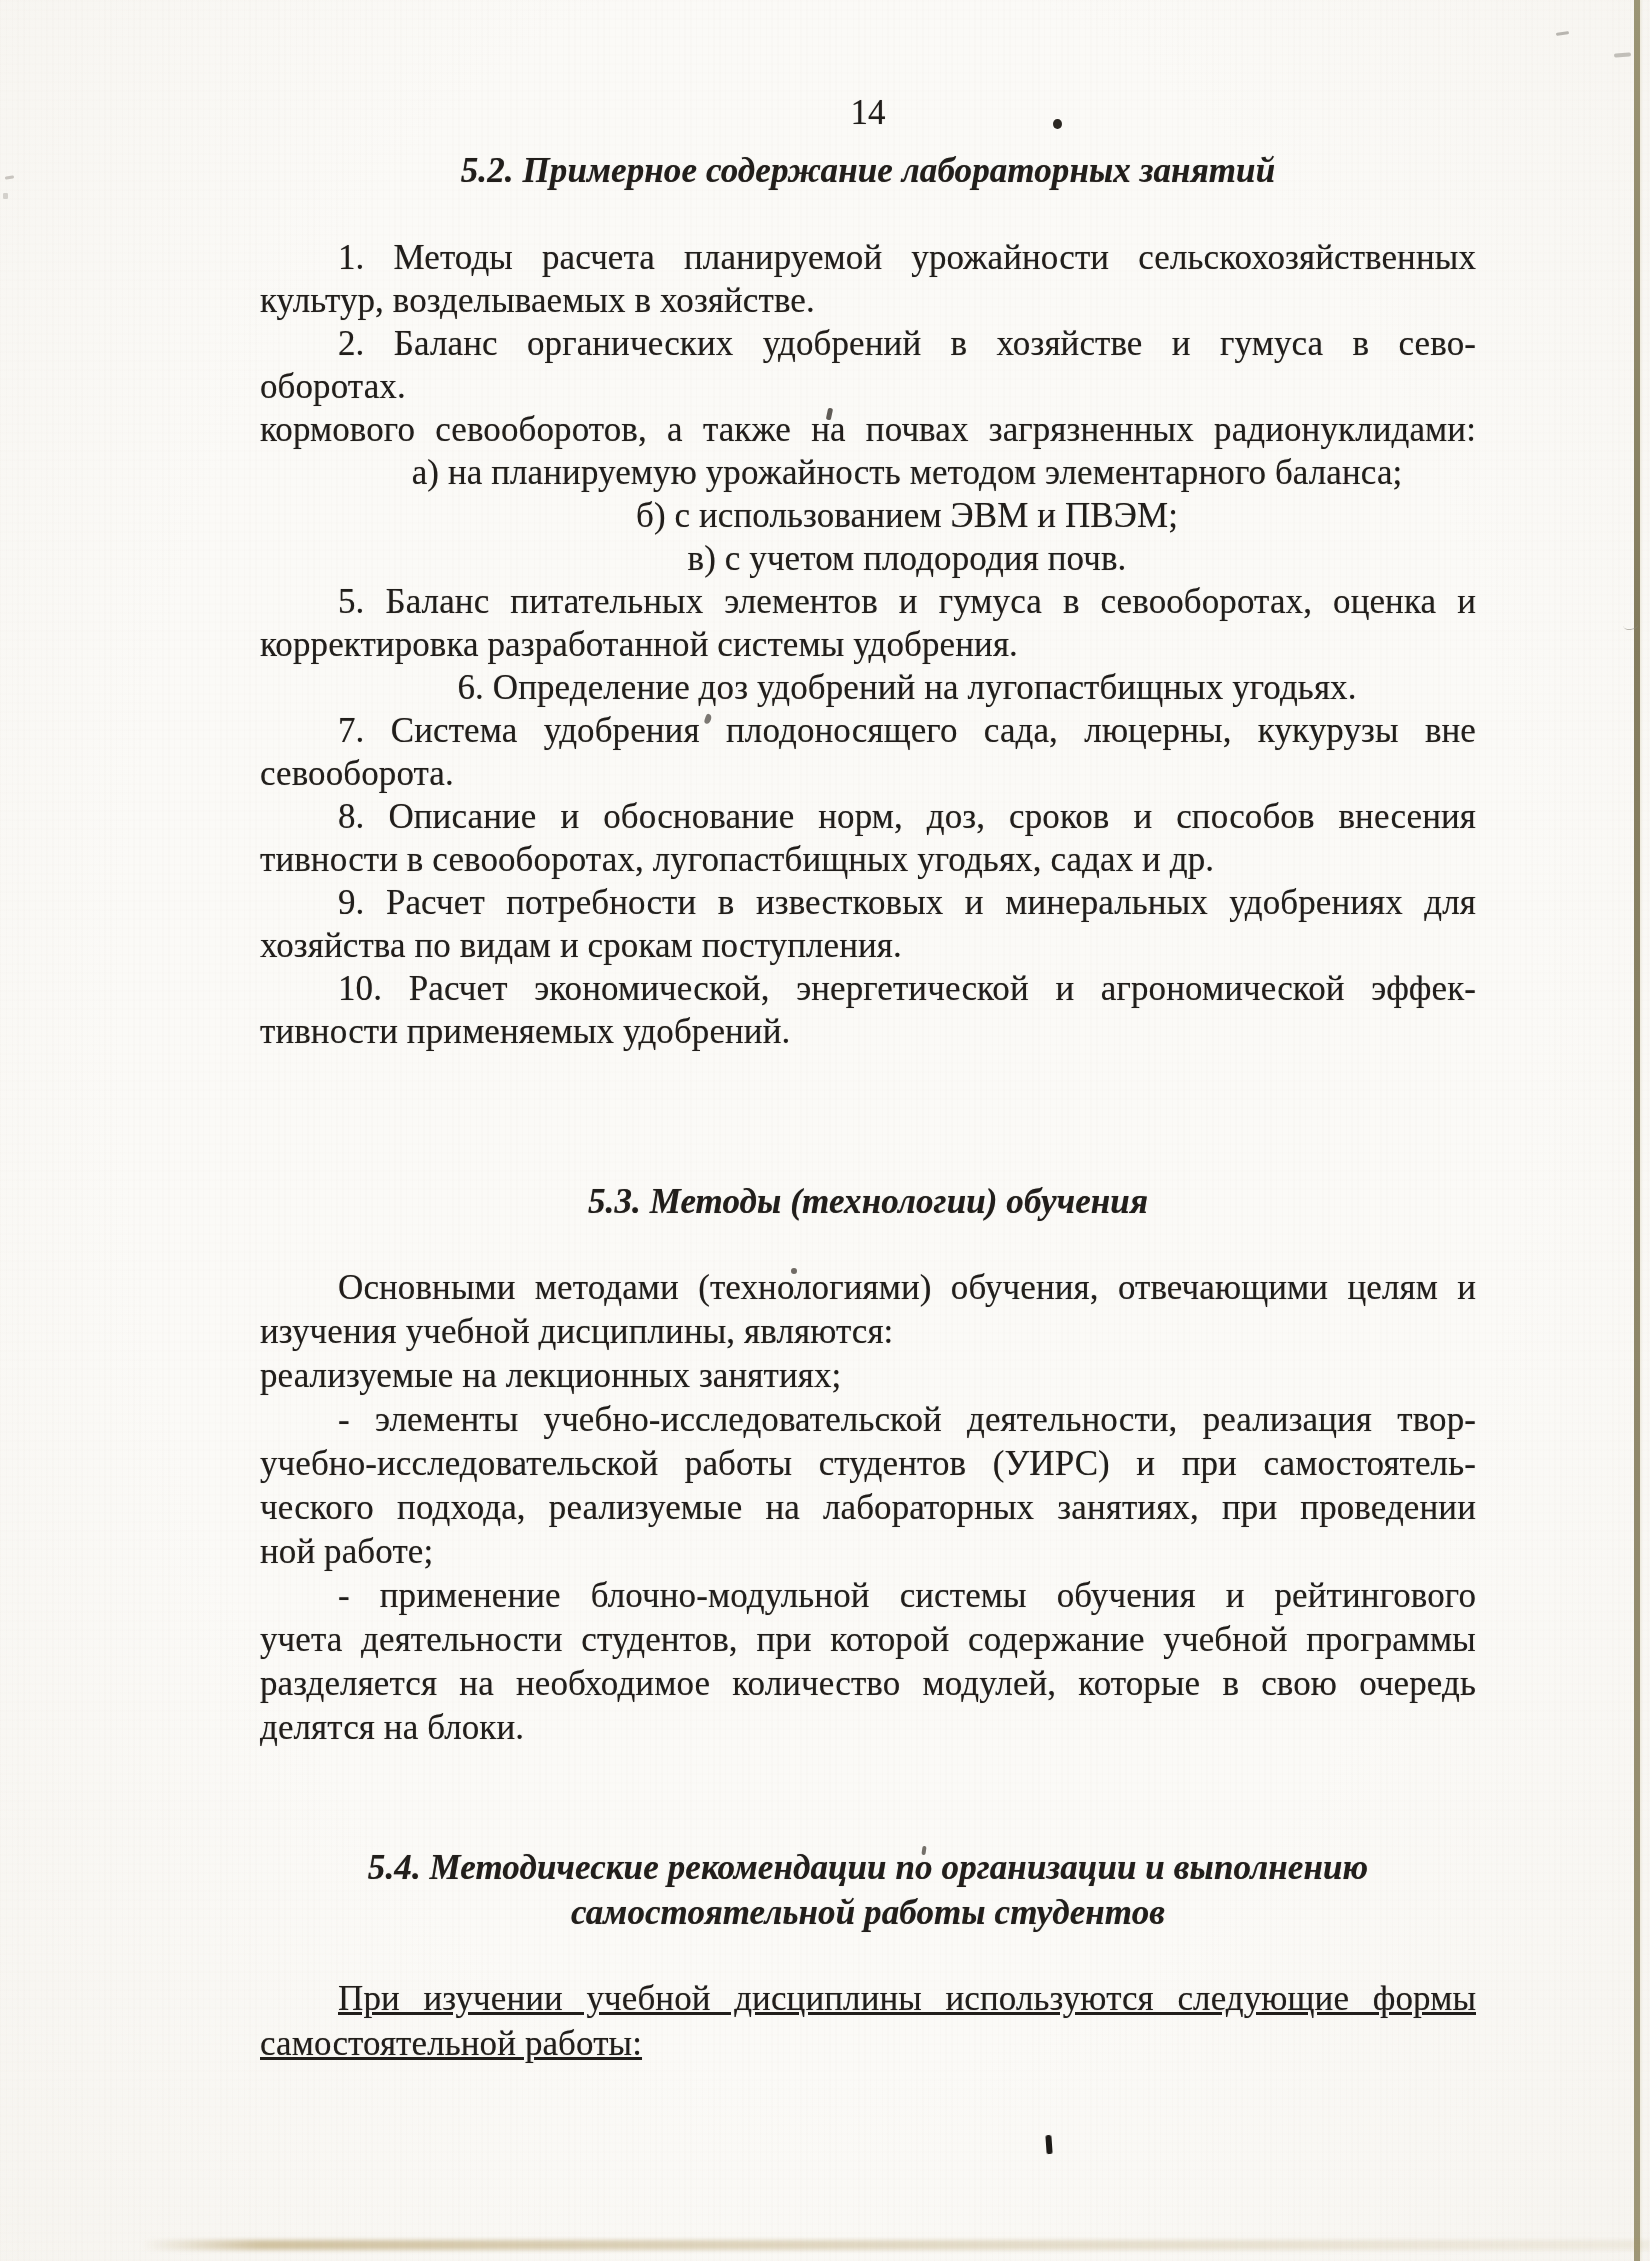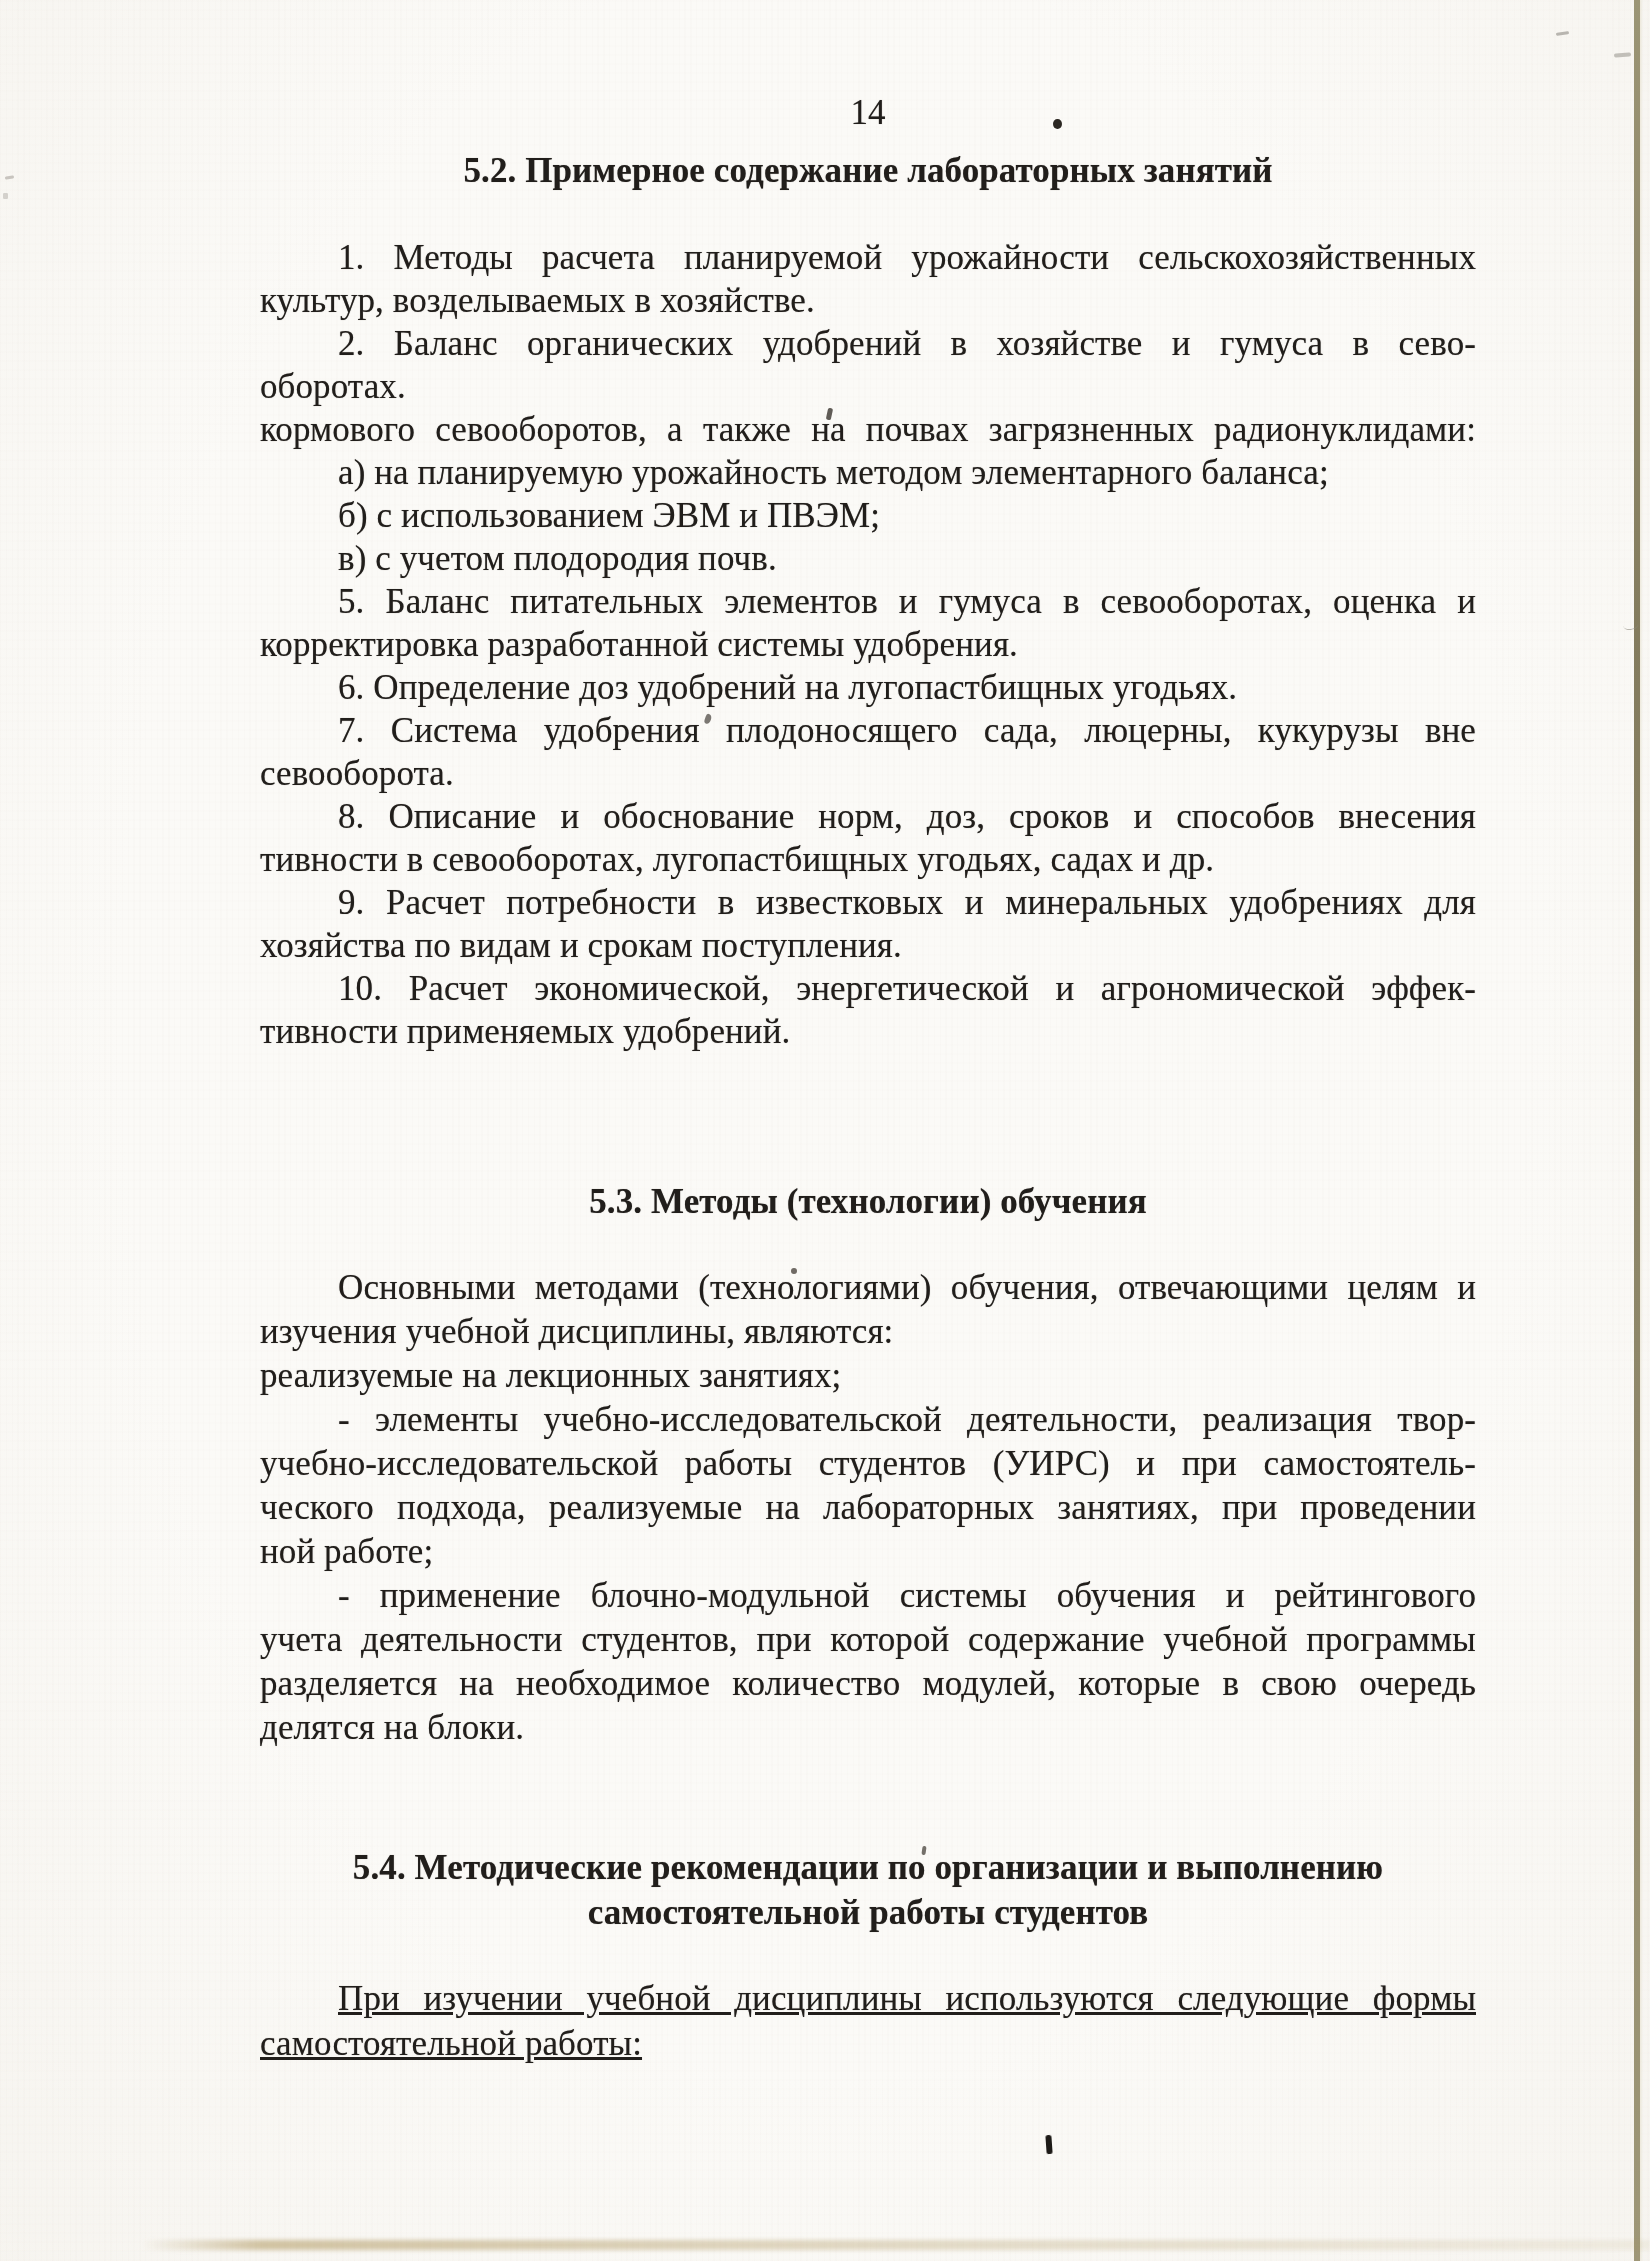--- a/index.html
+++ b/index.html
@@ -17,24 +17,24 @@
       radial-gradient(ellipse at 50% 45%, rgba(255,255,255,0) 60%, rgba(225,218,205,0.18) 100%);
     pointer-events:none;
   }
   #text-column{position:absolute;left:0;top:0;width:100%;height:100%;}
   .block{
     position:absolute;left:260px;width:1216px;
     font-size:35px;color:#211e1b;
     text-shadow:0 0 0.8px rgba(32,28,24,0.5);
     letter-spacing:0.1px;
   }
-  .block.bold{font-weight:bold;}
+  .block.bold{font-weight:bold;font-style:italic;}
   .line{white-space:normal;}
   .line.j{text-align:justify;text-align-last:justify;}
-  .line.ind{text-indent:78px;}
+  .line.ind{text-indent:78px;text-align:center;}
   .line.c{text-align:center;text-align-last:center;}
   .artifact{position:absolute;pointer-events:none;}
 </style>
 </head>
 <body>
 
 <div id="paper-texture"></div>
 <div id="text-column">
     <div class="block" style="top: 91px; line-height: 43px;">
       <div class="line c">14</div>

